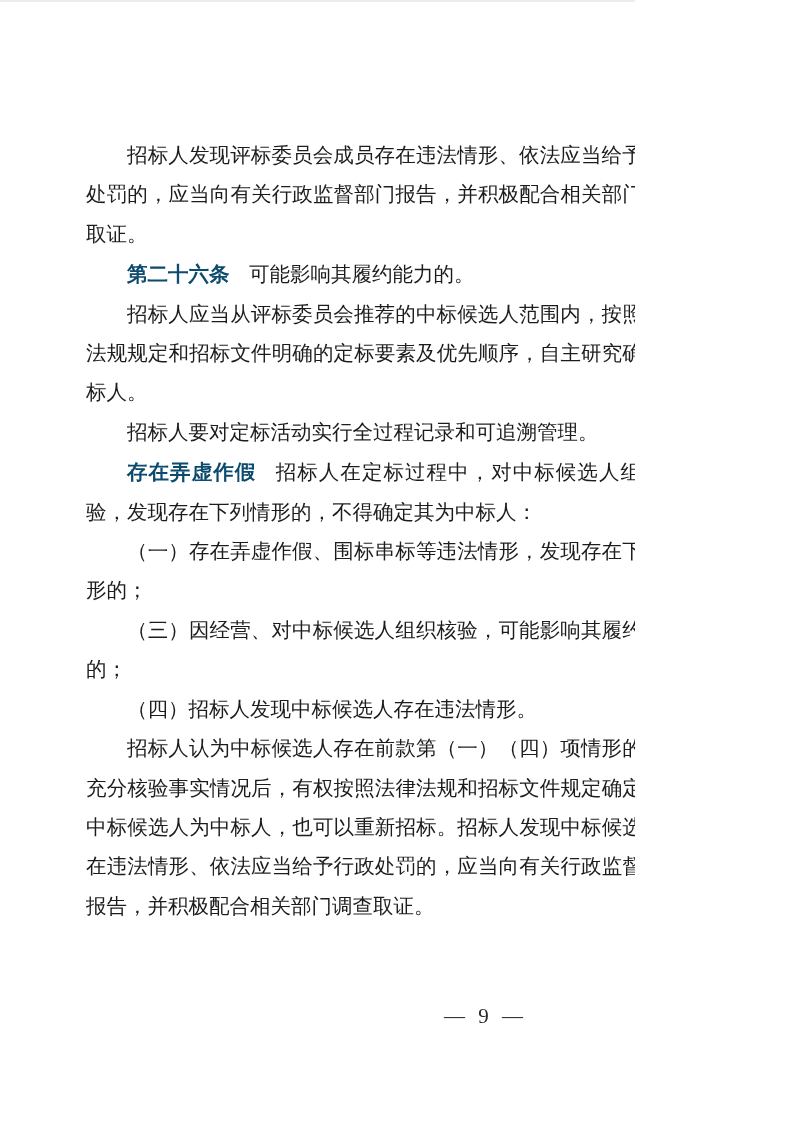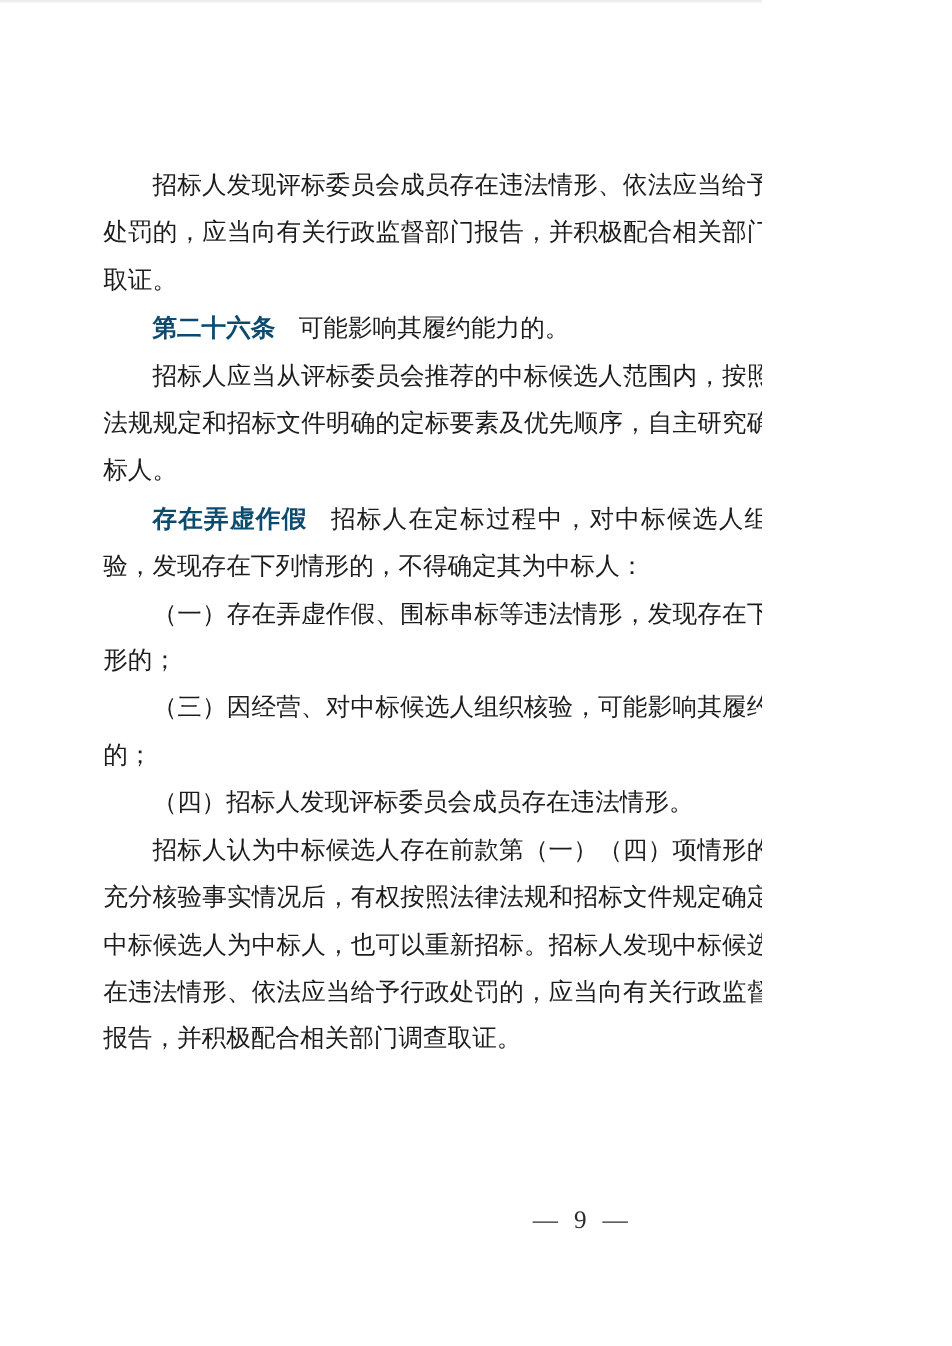--- a/index.html
+++ b/index.html
@@ -67,29 +67,30 @@
 
   <main class="content">
     <p class="para">招标人发现评标委员会成员存在违法情形、依法应当给予行政处罚的，应当向有关行政监督部门报告，并积极配合相关部门调查取证。</p>
 
     <p class="para">
       <span class="clause">第二十六条</span><span>可能影响其履约能力的。</span>
     </p>
 
     <p class="para">招标人应当从评标委员会推荐的中标候选人范围内，按照法律法规规定和招标文件明确的定标要素及优先顺序，自主研究确定中标人。</p>
 
+    <p class="para">招标人要对定标活动实行全过程记录和可追溯管理。</p>
 
     <p class="para">
       <span class="clause">存在弄虚作假</span><span>招标人在定标过程中，对中标候选人组织核验，发现存在下列情形的，不得确定其为中标人：</span>
     </p>
 
     <p class="para">（一）存在弄虚作假、围标串标等违法情形，发现存在下列情形的；</p>
 
 
     <p class="para">（三）因经营、对中标候选人组织核验，可能影响其履约能力的；</p>
 
-    <p class="para">（四）招标人发现评标委员会成员存在违法情形。</p>
+    <p class="para">（四）招标人发现中标候选人存在违法情形。</p>
 
     <p class="para">招标人认为中标候选人存在前款第（一）（四）项情形的，在充分核验事实情况后，有权按照法律法规和招标文件规定确定其他中标候选人为中标人，也可以重新招标。招标人发现中标候选人存在违法情形、依法应当给予行政处罚的，应当向有关行政监督部门报告，并积极配合相关部门调查取证。</p>
   </main>
 
   <div class="footer">— 9 —</div>
 </div>
 
 </body></html>

